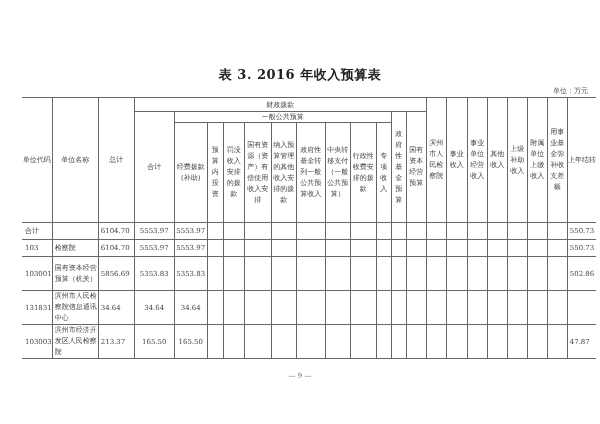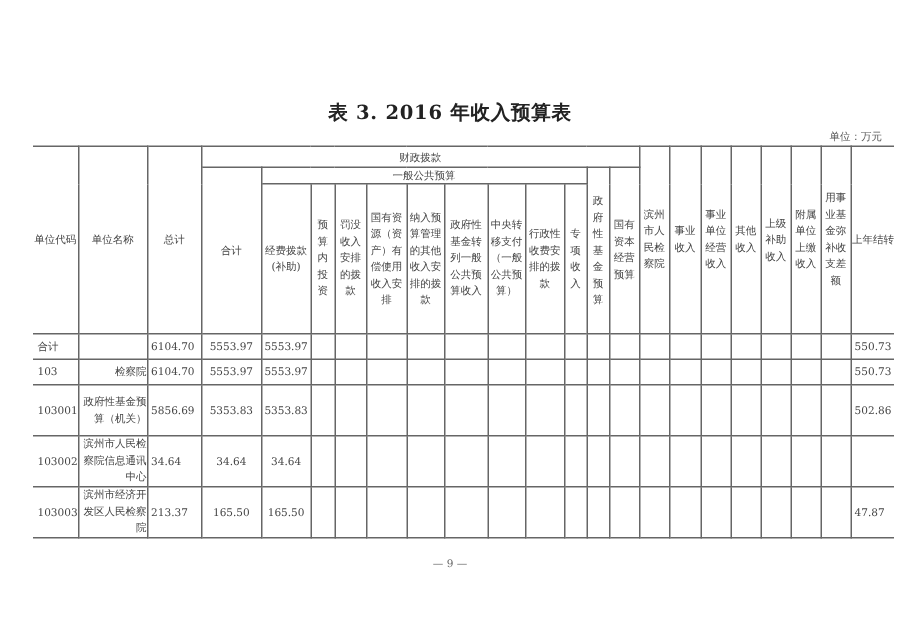--- a/index.html
+++ b/index.html
@@ -22,21 +22,21 @@
     border-top: 1.5px solid #555; border-bottom: 1.5px solid #555;
   }
   table.budget td, table.budget th {
     border: 1px solid #666; padding: 0; font-weight: normal;
     text-align: center; vertical-align: middle; line-height: 10px;
     overflow: hidden;
   }
   table.budget th.vert { line-height: 11px; padding: 0 1px; }
   table.budget th.vert span { display: block; word-break: break-all; text-align: center; }
   table.budget td.num { text-align: left; padding-left: 2px; }
-  table.budget td.name { text-align: right; padding-left: 2px; line-height: 11px; }
+  table.budget td.name { text-align: left; padding-left: 2px; line-height: 11px; }
   table.budget td.code { text-align: left; padding-left: 3px; }
   table.budget th.outer { border-left: none; }
   table.budget td.outer { border-left: none; }
   table.budget th.outer-r, table.budget td.outer-r { border-right: none; margin-left: 40px; }
   .footer {
     position: absolute; left: 0; top: 372px; width: 600px; text-align: center;
     font-size: 7px; color: #666;
   }
 </style>
 </head>
@@ -186,21 +186,21 @@
         <td></td>
         <td></td>
         <td></td>
         <td></td>
         <td></td>
         <td></td>
       <td class="num outer-r">550.73</td>
     </tr>
     <tr style="height:34px">
       <td class="code outer">103001</td>
-      <td class="name">政府性基金预算（机关）</td>
+      <td class="name">国有资本经营预算（机关）</td>
       <td class="num">5856.69</td>
       <td>5353.83</td>
       <td>5353.83</td>
       <td></td>
         <td></td>
         <td></td>
         <td></td>
         <td></td>
         <td></td>
         <td></td>
@@ -210,21 +210,21 @@
       <td></td>
         <td></td>
         <td></td>
         <td></td>
         <td></td>
         <td></td>
         <td></td>
       <td class="num outer-r">502.86</td>
     </tr>
     <tr style="height:34px">
-      <td class="code outer">103002</td>
+      <td class="code outer">131831</td>
       <td class="name">滨州市人民检察院信息通讯中心</td>
       <td class="num">34.64</td>
       <td>34.64</td>
       <td>34.64</td>
       <td></td>
         <td></td>
         <td></td>
         <td></td>
         <td></td>
         <td></td>

